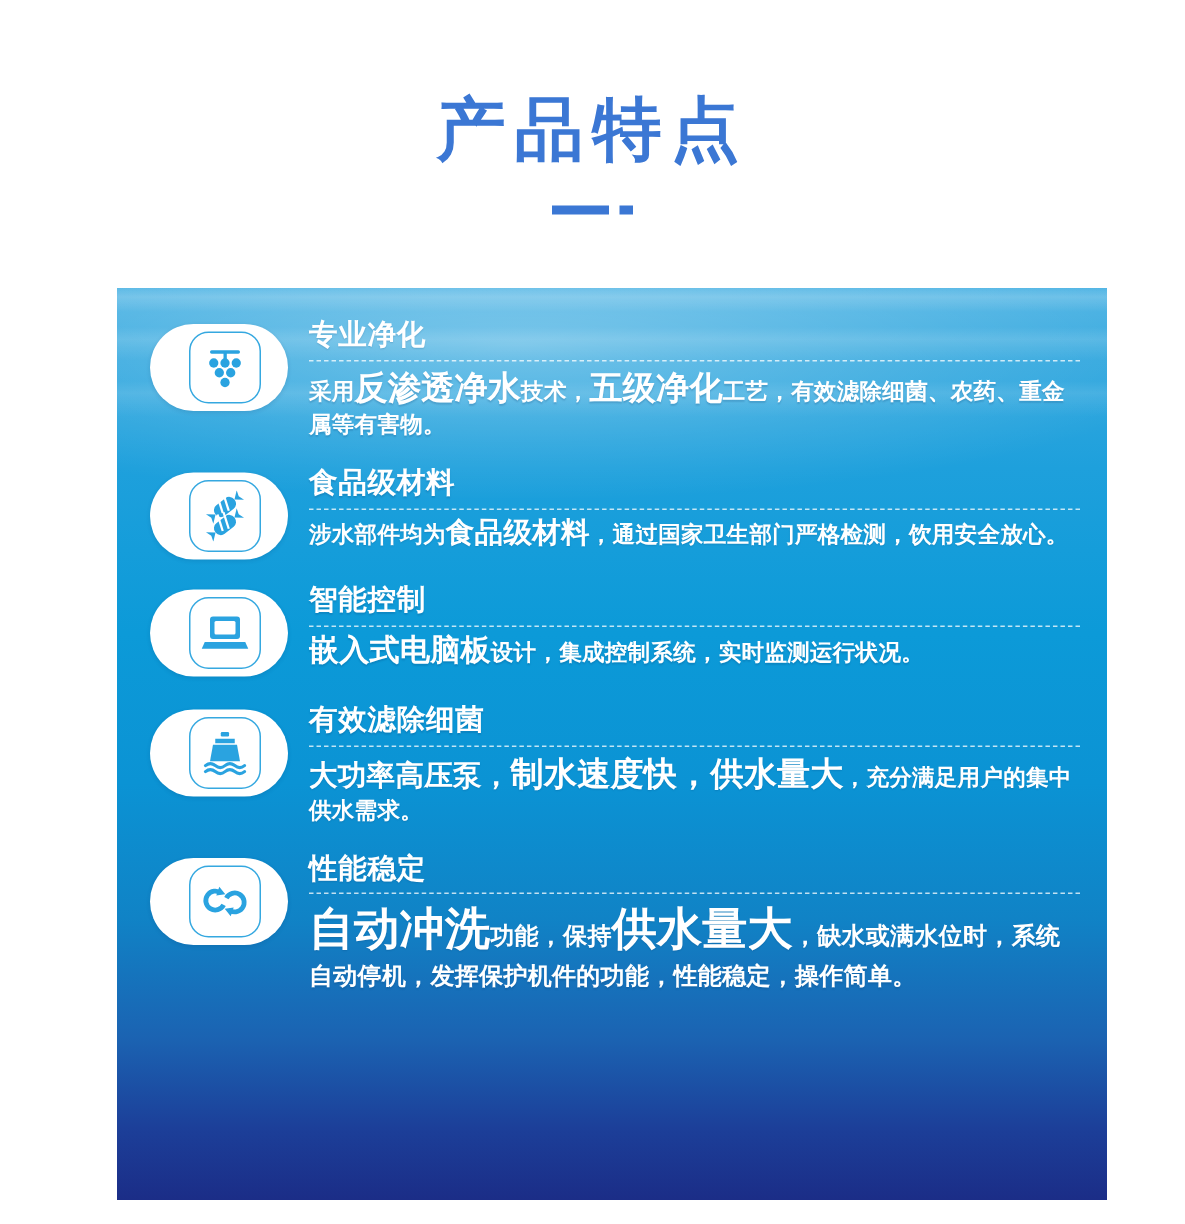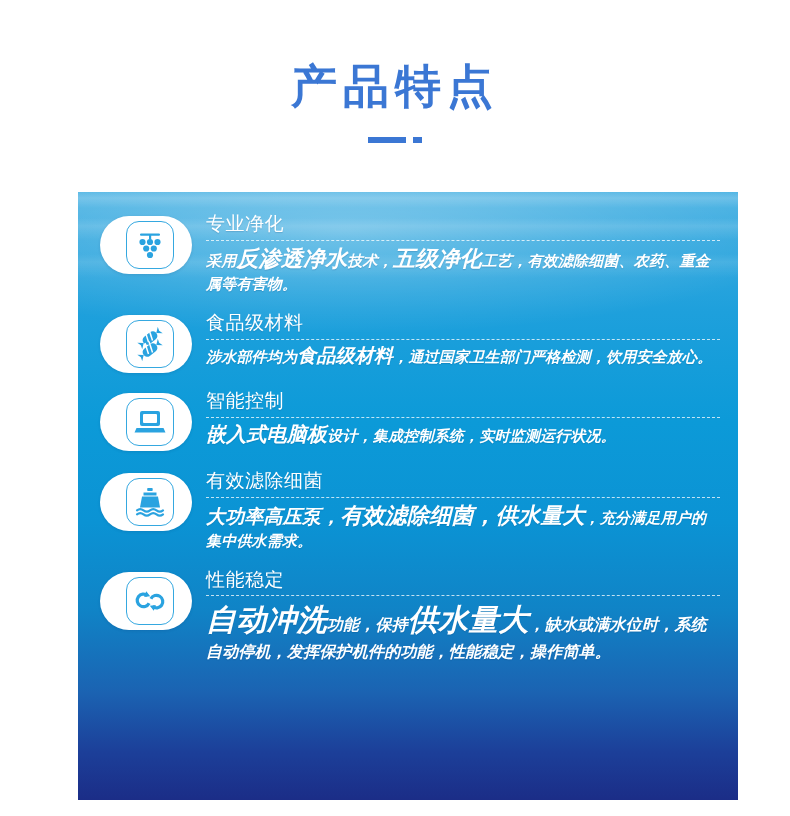--- a/index.html
+++ b/index.html
@@ -157,41 +157,40 @@
 
   
   .feature-text {
     flex: 1 1 auto;
     min-width: 0;
     padding-top: 2px;
   }
 
   .feature-title {
     font-size: 19px;
-    font-weight: 400;
+    font-weight: 700;
     color: #ffffff;
     letter-spacing: 0.5px;
     line-height: 1.25;
     text-shadow: 0 1px 1px rgba(0,50,100,0.18);
   }
 
   .feature-sep {
     height: 0;
     border-top: 1px dashed rgba(255,255,255,0.75);
     margin: 4px 0 3px 0;
   }
 
   .feature-desc {
     color: #ffffff;
     line-height: 1.38;
     letter-spacing: 0.2px;
     text-shadow: 0 1px 1px rgba(0,50,100,0.18);
     font-weight: 700;
     font-size: 15px;
-    font-style: italic;
   }
   .feature-desc .sm  { font-size: 15px; font-weight: 700; }
   .feature-desc .md  { font-size: 19px; font-weight: 700; }
   .feature-desc .lg  { font-size: 22px; font-weight: 700; }
 
   
   .row-1 .feature-desc { font-size: 15px; }
   .row-2 { margin-bottom: 16px; }
   .row-2 .feature-desc .md { font-size: 20px; }
   .row-5 .feature-desc .sm { font-size: 16px; }
@@ -297,21 +296,21 @@
       <g stroke="#2aa3e0" stroke-width="2.1" fill="none" stroke-linecap="round">
         <path d="M4 24.4q3.2-2.6 6.5 0t6.5 0 6.5 0 6.5 0"></path>
         <path d="M4 28.4q3.2-2.6 6.5 0t6.5 0 6.5 0 6.5 0"></path>
       </g>
     </svg>
             </div>
           </div>
           <div class="feature-text">
             <div class="feature-title">有效滤除细菌</div>
             <div class="feature-sep"></div>
-            <div class="feature-desc"><span class="md">大功率高压泵，</span><span class="lg">有效滤除细菌，供水量大</span><span class="sm">，充分满足用户的集中供水需求。</span></div>
+            <div class="feature-desc"><span class="md">大功率高压泵，</span><span class="lg">制水速度快，供水量大</span><span class="sm">，充分满足用户的集中供水需求。</span></div>
           </div>
         </div>
         <div class="feature-row row-5">
           <div class="icon-wrap">
             <div class="icon-pill"></div>
             <div class="icon-sq">
     <svg width="34" height="26" viewBox="0 0 34 26" aria-hidden="true">
       <g fill="none" stroke="#2aa3e0" stroke-width="3.2">
         <path d="M14.5 7.5a6.3 6.3 0 1 0 1.6 7.8"></path>
         <path d="M19.5 18.5a6.3 6.3 0 1 0 -1.6 -7.8"></path>

